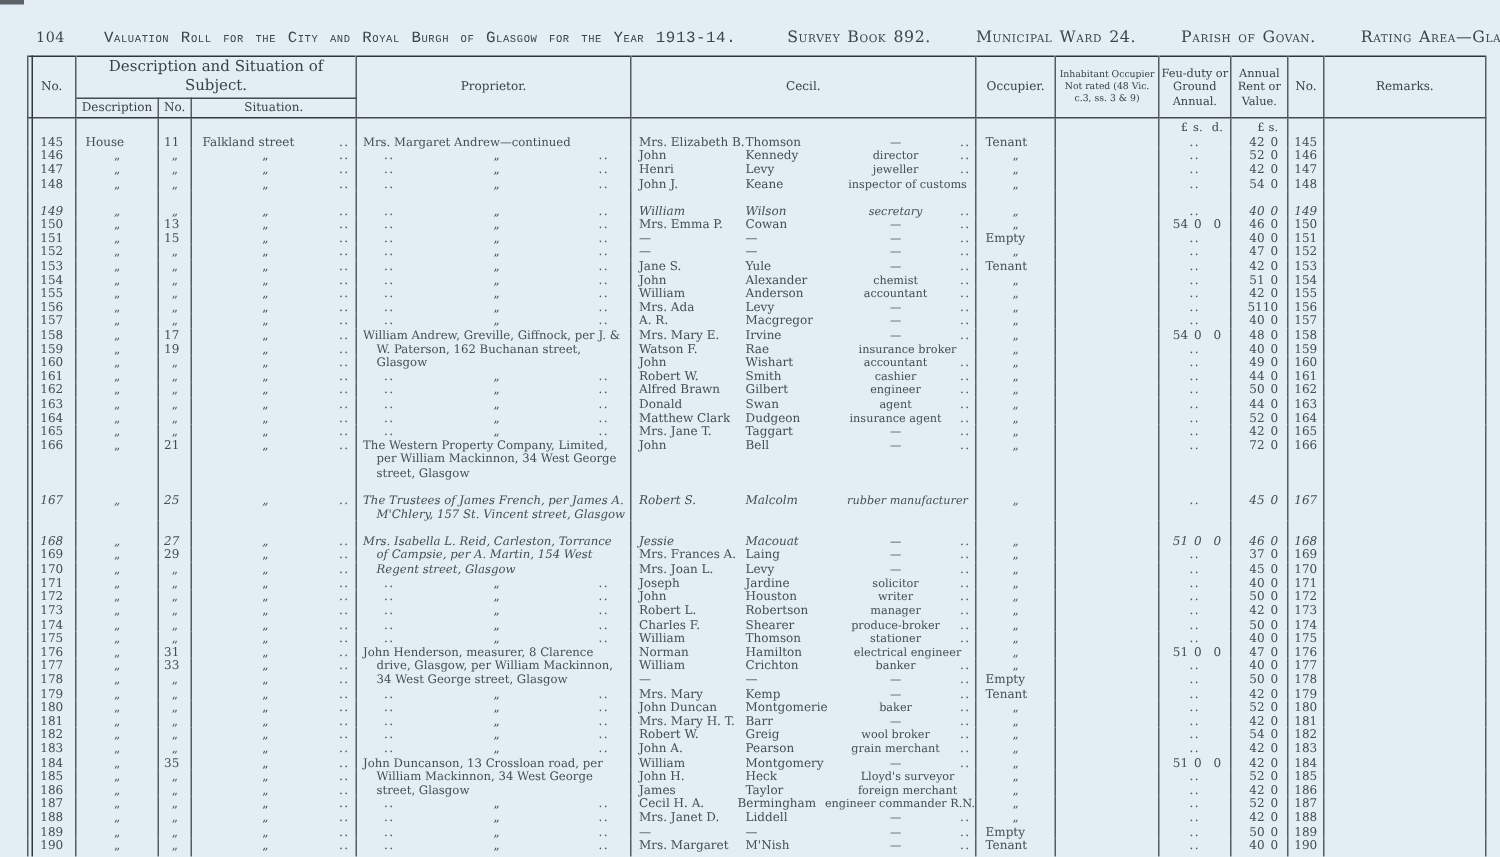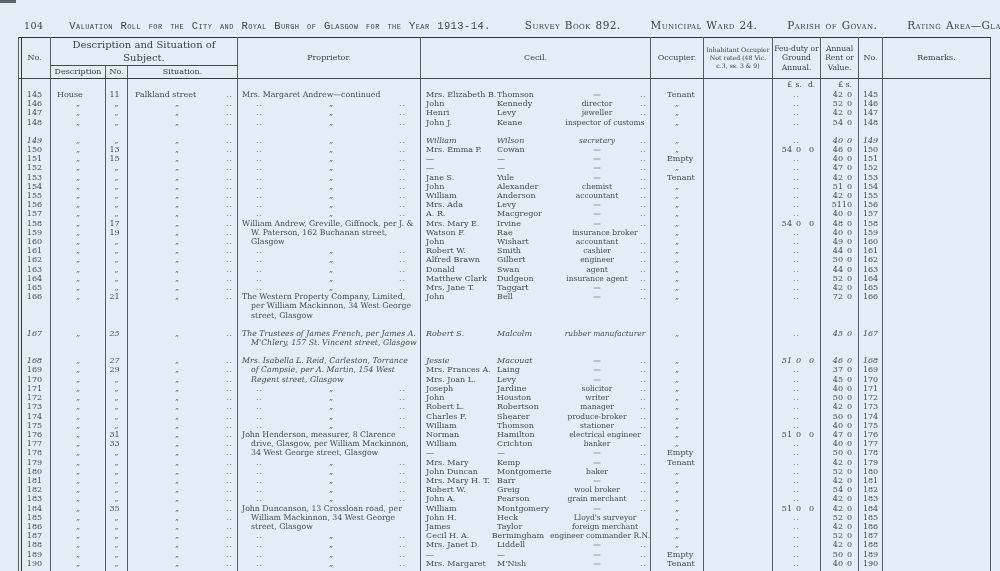--- a/index.html
+++ b/index.html
@@ -55,21 +55,21 @@
   .c-sit .sitline.dit2{padding-left:0;}
   .c-sit .sitline.dit2 .s-txt{flex:1;text-align:center;}
   .dots{letter-spacing:1px;color:#4d555d;}
   .c-prop .ptext{padding:0 3px 0 13px;text-indent:-9px;font-size:7.8px;line-height:9.2px;}
   .c-prop .pdit{display:flex;justify-content:space-between;padding:0 14px 0 18px;}
   .trow{display:flex;padding-left:5px;}
   .tf{width:71px;white-space:nowrap;}
   .tl{width:63px;white-space:nowrap;}
   .to{flex:1;font-size:7.5px;white-space:nowrap;text-align:center;}
   .tdots{width:13px;text-align:right;padding-right:3px;}
-  .c-occ{padding-left:16px;}
+  .c-occ{padding-left:6px;}
   .c-feu .frow{display:flex;padding:0 2px;}
   .f1{width:17px;text-align:right;}
   .f2{width:13px;text-align:center;}
   .f3{flex:1;text-align:center;}
   .c-feu.fdots{text-align:center;}
   .c-rent .rrow{display:flex;padding:0 3px;}
   .r1{width:19px;text-align:right;}
   .r2{flex:1;text-align:right;padding-right:3px;}
   .mfeu{display:flex;padding:0 2px;}
   .mrent{display:flex;padding:0 3px;}

